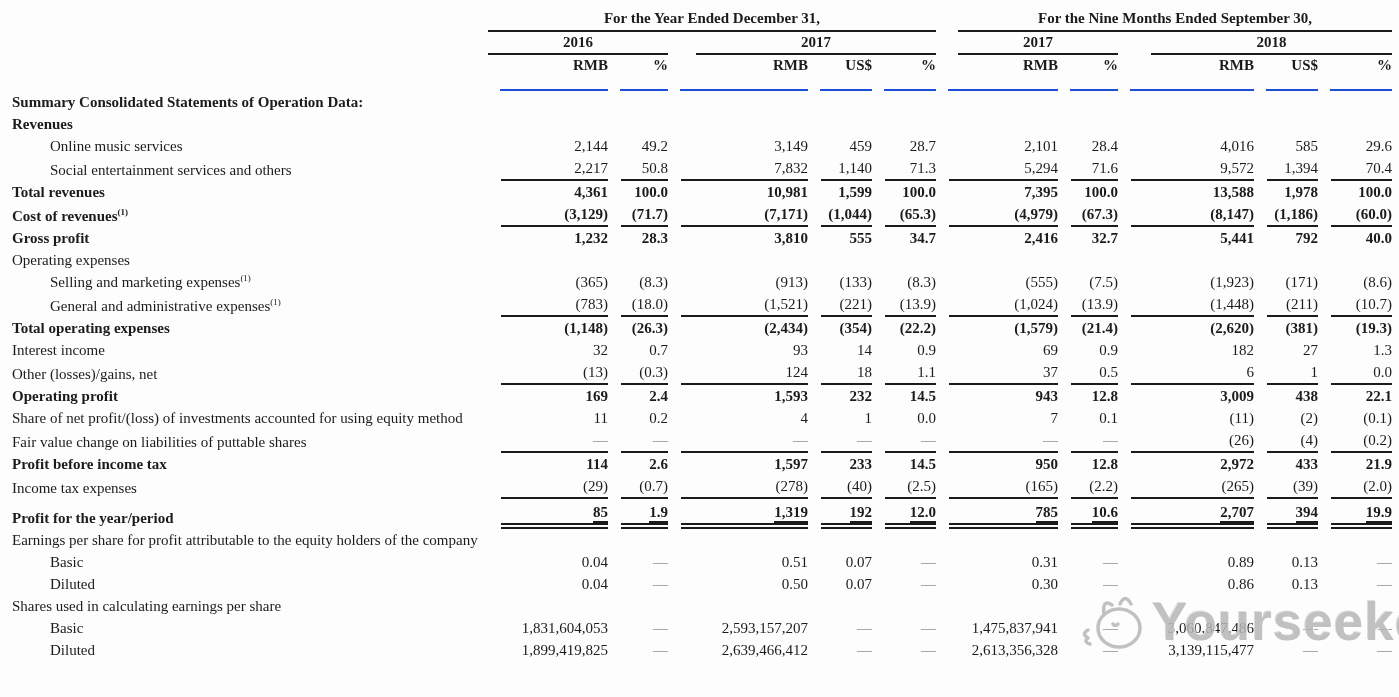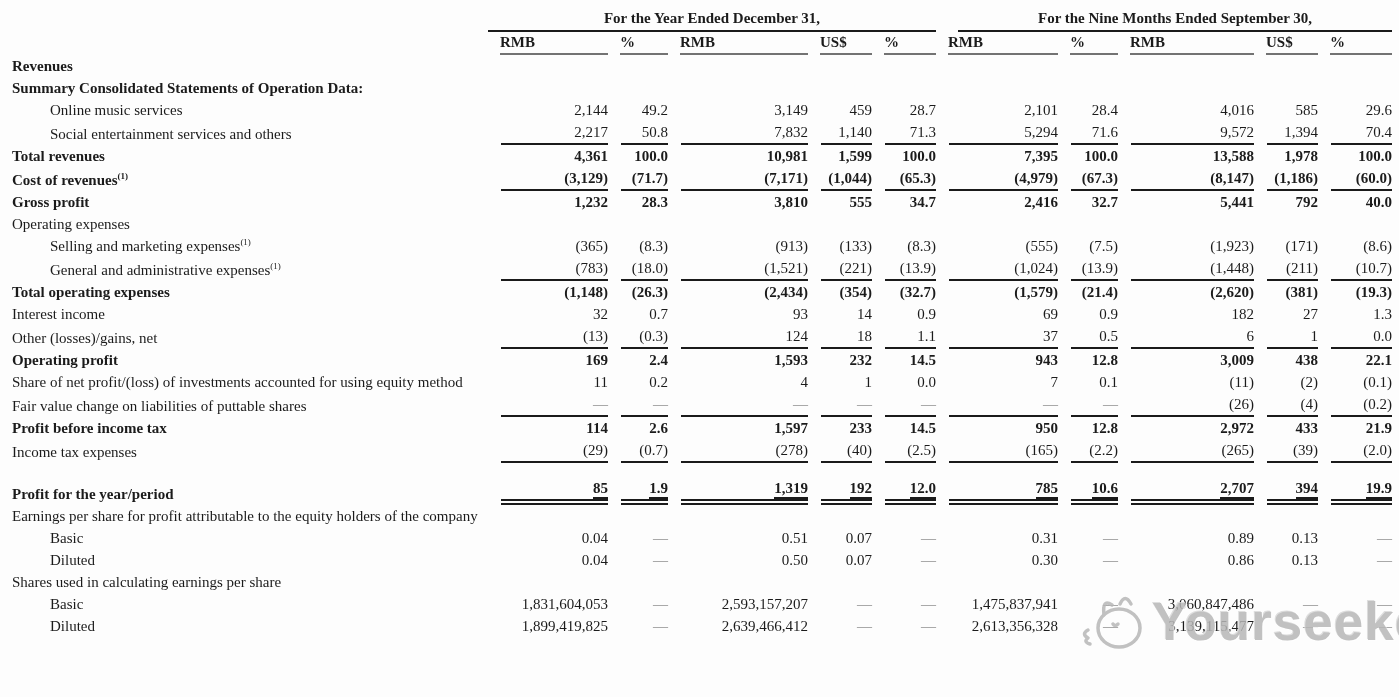--- a/index.html
+++ b/index.html
@@ -15,32 +15,32 @@
   th, td { padding:0; vertical-align:bottom; font-weight:normal; }
   thead th { font-weight:bold; }
   .w { display:block; }
   
   th.gh .w { text-align:center; border-bottom:2px solid #1b1b1b; padding-bottom:2px; line-height:20px; }
   th.gh .w.g2 { margin-left:22px; }
   th.yh .w { text-align:center; border-bottom:2px solid #1b1b1b; padding-bottom:1px; line-height:20px; }
   th.yh .w.y17 { margin-left:28px; }
   th.yh .w.y17b { margin-left:22px; }
   th.yh .w.y18 { margin-left:33px; }
-  th.uh .w { text-align:left; border-bottom:2px solid #737373; padding-bottom:1px; margin-left:12px; line-height:20px; }
+  th.uh .w { text-align:right; border-bottom:2px solid #1d4ed8; padding-bottom:14px; margin-left:12px; line-height:20px; }
   td.noteCell { text-align:center; font-weight:bold; padding:2px 95px 8px 0; line-height:20px; }
   
   tbody td { line-height:22px; }
   td.lbl { text-align:left; padding-left:8px; }
   tr.ind td.lbl { padding-left:46px; }
   tr.hang td.lbl { padding-left:36px; text-indent:-28px; }
   td.val { text-align:right; white-space:nowrap; }
   td.val .w { margin-left:13px; }
   tr.b td { font-weight:bold; }
   tr.u td.val .w { border-bottom:2px solid #1b1b1b; }
-  tr.dd td.val .w { border-bottom:6px double #1b1b1b; padding-top:14px; }
+  tr.dd td.val .w { border-bottom:6px double #1b1b1b; padding-top:2px; }
   tr.dd td.val .v { border-bottom:2px solid #1b1b1b; padding-bottom:1px; }
   span.dash { color:#8d8d8d; }
   sup { font-size:9px; line-height:0; }
   
   .watermark {
     position:absolute; left:1080px; top:590px; display:flex; align-items:center;
     pointer-events:none; opacity:0.85;
   }
   .watermark .wm-text {
     font-family:"Liberation Sans","DejaVu Sans",sans-serif;
@@ -73,20 +73,35 @@
         <th></th>
         <th colspan="5" class="gh">
           <span class="w">For the Year Ended December 31,</span>
         </th>
         <th colspan="5" class="gh">
           <span class="w g2">For the Nine Months Ended September 30,</span>
         </th>
       </tr>
       <tr>
         <th></th>
+        <th colspan="2" class="yh">
+            <span class="w">2016</span>
+          </th>
+        <th colspan="3" class="yh">
+            <span class="w y17">2017</span>
+          </th>
+        <th colspan="2" class="yh">
+            <span class="w y17b">2017</span>
+          </th>
+        <th colspan="3" class="yh">
+            <span class="w y18">2018</span>
+          </th>
+      </tr>
+      <tr>
+        <th></th>
         <th class="uh">
             <span class="w">RMB</span>
           </th>
         <th class="uh">
             <span class="w">%</span>
           </th>
         <th class="uh">
             <span class="w">RMB</span>
           </th>
         <th class="uh">
@@ -107,54 +122,54 @@
         <th class="uh">
             <span class="w">US$</span>
           </th>
         <th class="uh">
             <span class="w">%</span>
           </th>
       </tr>
     </thead>
     <tbody>
         <tr class="b">
+          <td class="lbl">Summary Consolidated Statements of Operation Data:</td>
+          <td class="val c1">
+            <span class="w"><span class="v">&nbsp;</span></span>
+          </td>
+          <td class="val c2">
+            <span class="w"><span class="v">&nbsp;</span></span>
+          </td>
+          <td class="val c3">
+            <span class="w"><span class="v">&nbsp;</span></span>
+          </td>
+          <td class="val c4">
+            <span class="w"><span class="v">&nbsp;</span></span>
+          </td>
+          <td class="val c5">
+            <span class="w"><span class="v">&nbsp;</span></span>
+          </td>
+          <td class="val c6">
+            <span class="w"><span class="v">&nbsp;</span></span>
+          </td>
+          <td class="val c7">
+            <span class="w"><span class="v">&nbsp;</span></span>
+          </td>
+          <td class="val c8">
+            <span class="w"><span class="v">&nbsp;</span></span>
+          </td>
+          <td class="val c9">
+            <span class="w"><span class="v">&nbsp;</span></span>
+          </td>
+          <td class="val c10">
+            <span class="w"><span class="v">&nbsp;</span></span>
+          </td>
+        </tr>
+        <tr class="b">
           <td class="lbl">Revenues</td>
-          <td class="val c1">
-            <span class="w"><span class="v">&nbsp;</span></span>
-          </td>
-          <td class="val c2">
-            <span class="w"><span class="v">&nbsp;</span></span>
-          </td>
-          <td class="val c3">
-            <span class="w"><span class="v">&nbsp;</span></span>
-          </td>
-          <td class="val c4">
-            <span class="w"><span class="v">&nbsp;</span></span>
-          </td>
-          <td class="val c5">
-            <span class="w"><span class="v">&nbsp;</span></span>
-          </td>
-          <td class="val c6">
-            <span class="w"><span class="v">&nbsp;</span></span>
-          </td>
-          <td class="val c7">
-            <span class="w"><span class="v">&nbsp;</span></span>
-          </td>
-          <td class="val c8">
-            <span class="w"><span class="v">&nbsp;</span></span>
-          </td>
-          <td class="val c9">
-            <span class="w"><span class="v">&nbsp;</span></span>
-          </td>
-          <td class="val c10">
-            <span class="w"><span class="v">&nbsp;</span></span>
-          </td>
-        </tr>
-        <tr class="b">
-          <td class="lbl">Summary Consolidated Statements of Operation Data:</td>
           <td class="val c1">
             <span class="w"><span class="v">&nbsp;</span></span>
           </td>
           <td class="val c2">
             <span class="w"><span class="v">&nbsp;</span></span>
           </td>
           <td class="val c3">
             <span class="w"><span class="v">&nbsp;</span></span>
           </td>
           <td class="val c4">
@@ -451,21 +466,21 @@
           <td class="val c2">
             <span class="w"><span class="v">(26.3)</span></span>
           </td>
           <td class="val c3">
             <span class="w"><span class="v">(2,434)</span></span>
           </td>
           <td class="val c4">
             <span class="w"><span class="v">(354)</span></span>
           </td>
           <td class="val c5">
-            <span class="w"><span class="v">(32.7)</span></span>
+            <span class="w"><span class="v">(22.2)</span></span>
           </td>
           <td class="val c6">
             <span class="w"><span class="v">(1,579)</span></span>
           </td>
           <td class="val c7">
             <span class="w"><span class="v">(21.4)</span></span>
           </td>
           <td class="val c8">
             <span class="w"><span class="v">(2,620)</span></span>
           </td>

